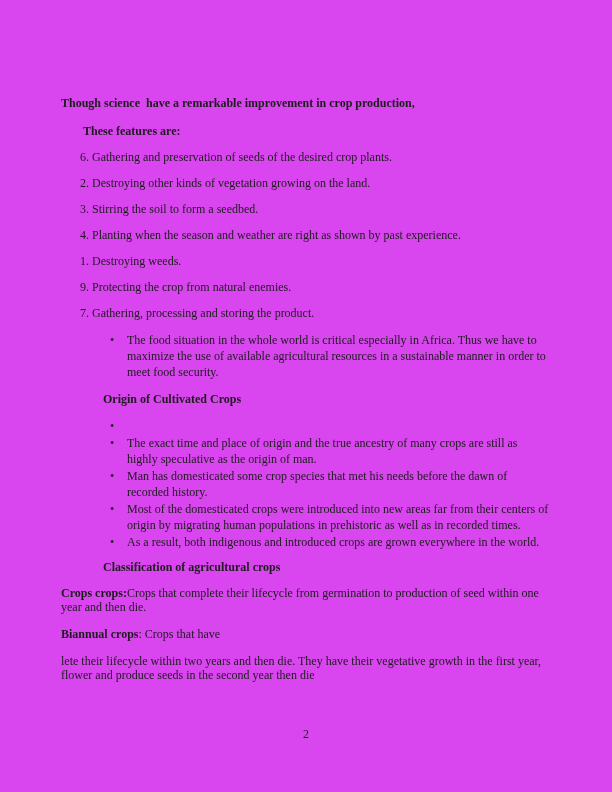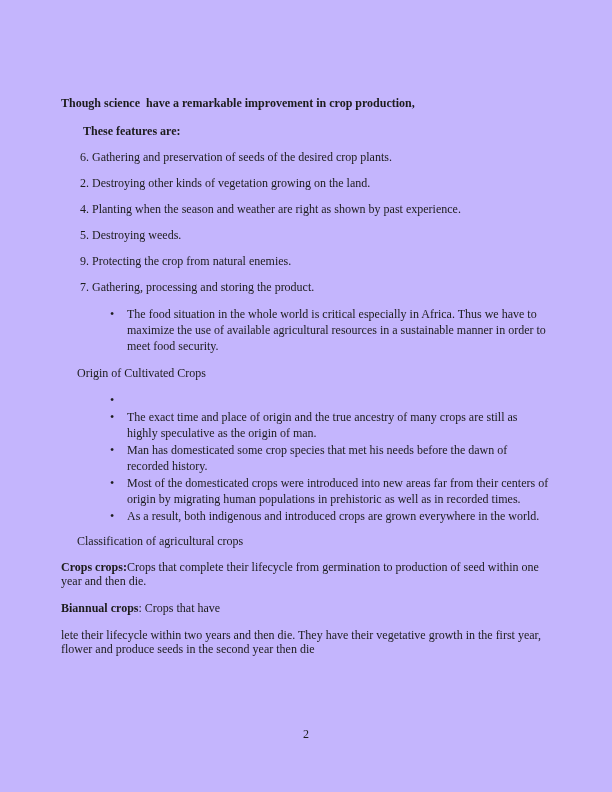--- a/index.html
+++ b/index.html
@@ -4,21 +4,21 @@
 <style>
   html, body {
     margin: 0;
     padding: 0;
     background: #ffffff;
   }
   .page {
     position: relative;
     width: 612px;
     height: 792px;
-    background: #c4b5fd;
+    background: #d946ef;
     font-family: "Liberation Serif", "DejaVu Serif", serif;
     font-size: 12px;
     color: #1c1c1c;
     overflow: hidden;
   }
   .content {
     position: absolute;
     top: 96px;
     left: 61px;
     width: 490px;
@@ -54,22 +54,22 @@
   .origin-list .bullet-row { line-height: 16.5px; }
   .bullet-glyph {
     flex: none;
     width: 17px;
   }
   .bullet-text {
     flex: 1;
     white-space: pre-wrap;
   }
   .section-heading {
-    font-weight: normal;
-    margin-left: 16px;
+    font-weight: bold;
+    margin-left: 42px;
     margin-bottom: 12px;
     line-height: 14px;
   }
   .origin-list { margin-bottom: 10px; }
   .def-para { margin-bottom: 13px; }
   .page-number {
     position: absolute;
     top: 727px;
     left: 0;
     width: 100%;
@@ -82,22 +82,23 @@
 
 <div class="page">
   <div class="content">
 
     <p class="para intro">Though science  have a remarkable improvement in crop production,</p>
 
     <p class="para features-heading">These features are:</p>
 
     <p class="para numbered-item">6. Gathering and preservation of seeds of the desired crop plants.</p>
     <p class="para numbered-item">2. Destroying other kinds of vegetation growing on the land.</p>
+    <p class="para numbered-item">3. Stirring the soil to form a seedbed.</p>
     <p class="para numbered-item">4. Planting when the season and weather are right as shown by past experience.</p>
-    <p class="para numbered-item">5. Destroying weeds.</p>
+    <p class="para numbered-item">1. Destroying weeds.</p>
     <p class="para numbered-item">9. Protecting the crop from natural enemies.</p>
     <p class="para numbered-item">7. Gathering, processing and storing the product.</p>
 
     <div class="food-note">
       <div class="bullet-row">
         <span class="bullet-glyph">•</span>
         <span class="bullet-text">The food situation in the whole world is critical especially in Africa. Thus we have to maximize the use of available agricultural resources in a sustainable manner in order to meet food security.</span>
       </div>
     </div>
 

